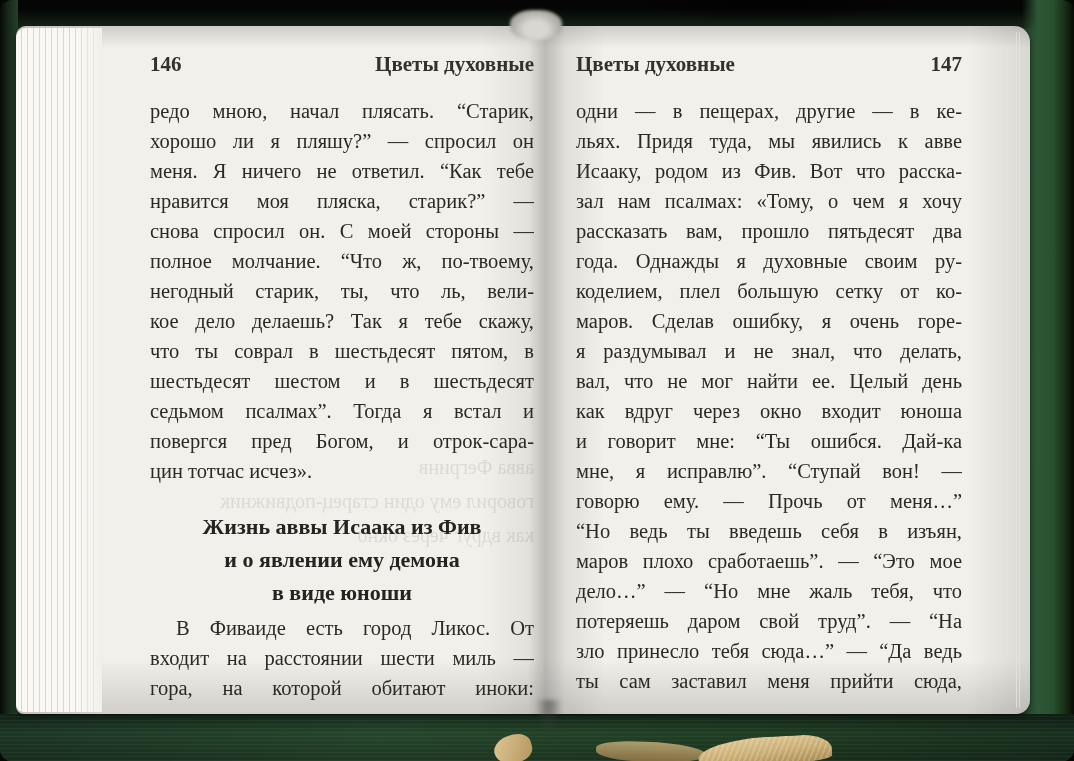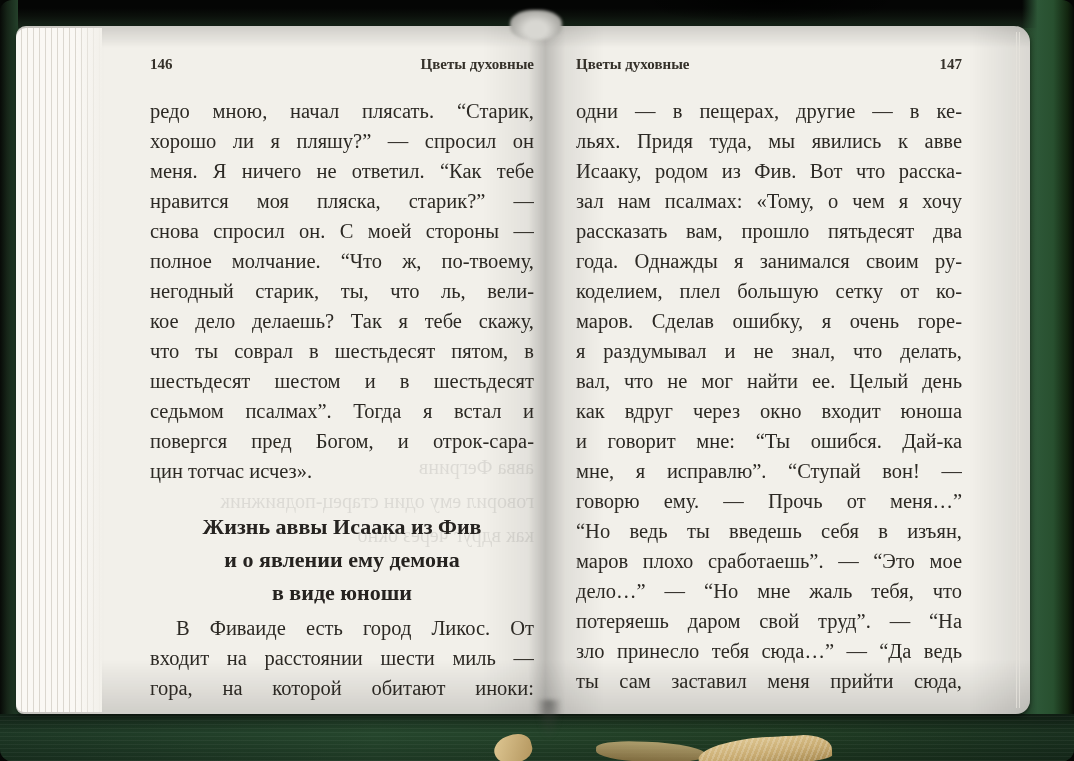--- a/index.html
+++ b/index.html
@@ -62,21 +62,21 @@
     opacity:.8;
   }
   .headband{
     position:absolute;left:494px;top:-16px;width:52px;height:30px;border-radius:45%;
     background:radial-gradient(ellipse at 50% 65%,#d8d7d2 0 30%,#aeada8 65%,#848380 100%);
     filter:blur(1.5px);
   }
   
   .hdr{
     position:absolute;top:27px;height:22px;display:flex;justify-content:space-between;
-    font-weight:bold;font-size:15px;line-height:22px;color:#35312a;
+    font-weight:bold;font-size:21px;line-height:22px;color:#35312a;
   }
   .hdr-left{left:134px;width:384px;}
   .hdr-right{left:560px;width:386px;}
   .body-col{
     position:absolute;top:70px;font-size:20.5px;color:#2c2924;z-index:2;
   }
   .body-left{left:134px;width:384px;}
   .body-right{left:560px;width:386px;}
   .line{height:30px;line-height:30px;text-align:justify;overflow:hidden;white-space:normal;}
   .line.j::after{content:"";display:inline-block;width:100%;height:0;}
@@ -173,21 +173,21 @@
     <div class="line j">входит на расстоянии шести миль —</div>
     <div class="line j">гора, на которой обитают иноки:</div>
   </div>
 
   <div class="body-col body-right">
     <div class="line j">одни — в пещерах, другие — в ке-</div>
     <div class="line j">льях. Придя туда, мы явились к авве</div>
     <div class="line j">Исааку, родом из Фив. Вот что расска-</div>
     <div class="line j">зал нам псалмах: «Тому, о чем я хочу</div>
     <div class="line j">рассказать вам, прошло пятьдесят два</div>
-    <div class="line j">года. Однажды я занимался своим ру-</div>
+    <div class="line j">года. Однажды я духовные своим ру-</div>
     <div class="line j">коделием, плел большую сетку от ко-</div>
     <div class="line j">маров. Сделав ошибку, я очень горе-</div>
     <div class="line j">я раздумывал и не знал, что делать,</div>
     <div class="line j">вал, что не мог найти ее. Целый день</div>
     <div class="line j">как вдруг через окно входит юноша</div>
     <div class="line j">и говорит мне: “Ты ошибся. Дай-ка</div>
     <div class="line j">мне, я исправлю”. “Ступай вон! —</div>
     <div class="line j">говорю ему. — Прочь от меня…”</div>
     <div class="line j">“Но ведь ты введешь себя в изъян,</div>
     <div class="line j">маров плохо сработаешь”. — “Это мое</div>

